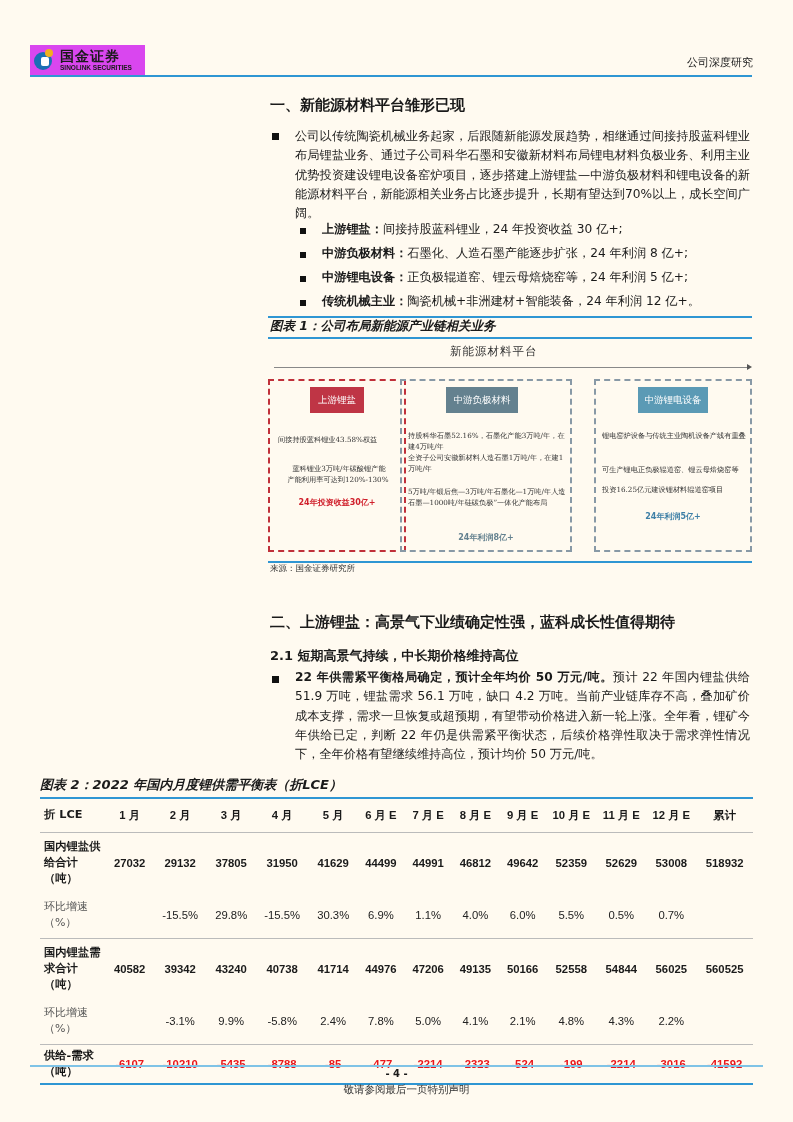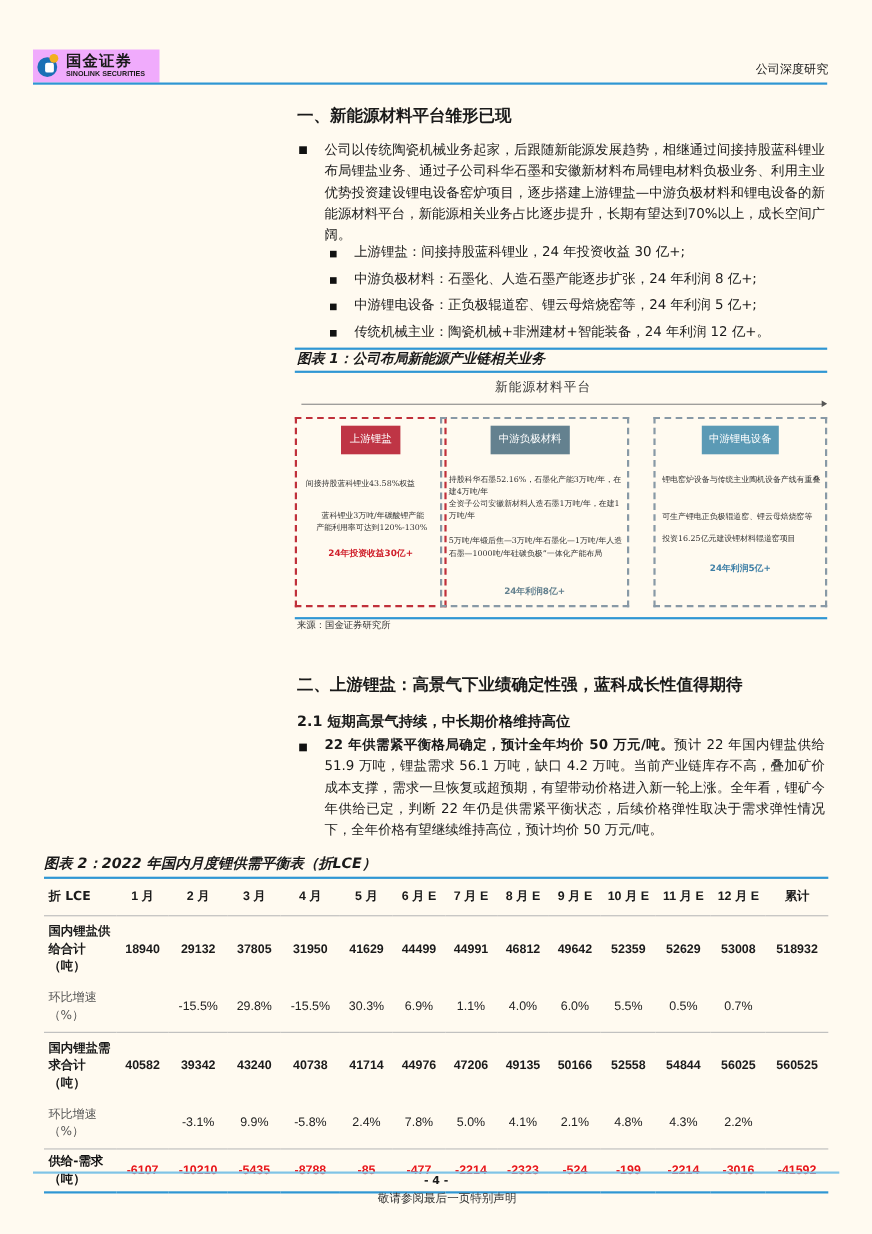--- a/index.html
+++ b/index.html
@@ -1,37 +1,37 @@
 <!DOCTYPE html>
 <html><head>
 <meta charset="utf-8">
 <style>
   * { margin:0; padding:0; box-sizing:border-box; }
   html, body { width:793px; height:1122px; background:#fffaf0; overflow:hidden; }
   body { position:relative; font-family:"DejaVu Sans", "Liberation Sans", sans-serif; color:#1a1a1a; }
   .abs { position:absolute; }
 
   
-  .logo { left:30px; top:45px; width:115px; height:30px; background:#f0abfc; display:flex; align-items:center; }
+  .logo { left:30px; top:45px; width:115px; height:30px; background:#d946ef; display:flex; align-items:center; }
   .logo-mark { width:20px; height:22px; margin-left:4px; position:relative; }
   .logo-mark .c { position:absolute; left:0; top:3px; width:18px; height:18px; border-radius:50%; background:#1a6fb5; }
   .logo-mark .c:after { content:""; position:absolute; left:7px; top:5px; width:8px; height:9px; background:#fff; border-radius:2px; }
   .logo-mark .dot { position:absolute; left:11px; top:0; width:8px; height:8px; border-radius:50%; background:#f2b01e; }
   .logo-text { margin-left:6px; line-height:1; }
   .logo-cn { font-size:14px; font-weight:bold; color:#1a1a1a; letter-spacing:1px; }
   .logo-en { font-size:6.5px; font-weight:bold; color:#1a1a1a; margin-top:2px; font-family:"Liberation Sans", sans-serif; }
   .header-right { right:40px; top:55px; font-size:11px; font-family:"DejaVu Serif", serif; color:#222; }
   .header-line { left:30px; top:75px; width:722px; height:2px; background:#2f96d3; }
 
   .sec1 { left:270px; top:96px; font-size:15px; font-weight:bold; }
   .para { font-size:12.2px; line-height:19.3px; text-align:justify; }
   .bullet-sq { position:absolute; width:7px; height:7px; background:#111; }
   .p1 { left:295px; top:127px; width:455px; }
   .sub { left:322px; font-size:12.2px; }
-  .sub b { font-weight:normal; }
+  .sub b { font-weight:bold; }
 
   .fig-line { height:1.5px; background:#2f96d3; }
   .fig-title { font-size:12.5px; font-weight:bold; font-style:italic; }
 
   
   .plat-title { left:450px; top:344px; font-size:11.5px; color:#333; font-family:"DejaVu Serif", serif; letter-spacing:1px; }
   .arrow-line { left:274px; top:367px; width:475px; height:1px; background:#888; }
   .arrow-head { left:747px; top:364px; width:0; height:0; border-left:5px solid #555; border-top:3px solid transparent; border-bottom:3px solid transparent; }
   .box { border:2px dashed #8899a6; }
   .box.red { border-color:#c0303a; }
@@ -148,21 +148,21 @@
     <td>7 月 E</td>
     <td>8 月 E</td>
     <td>9 月 E</td>
     <td style="width:50px;text-align:center;">10 月 E</td>
     <td style="width:50px;">11 月 E</td>
     <td style="width:50px;">12 月 E</td>
     <td>累计</td>
   </tr>
   <tr class="big">
     <td class="lbl">国内锂盐供给合计（吨）</td>
-    <td>18940</td>
+    <td>27032</td>
     <td>29132</td>
     <td>37805</td>
     <td>31950</td>
     <td>41629</td>
     <td>44499</td>
     <td>44991</td>
     <td>46812</td>
     <td>49642</td>
     <td>52359</td>
     <td>52629</td>

